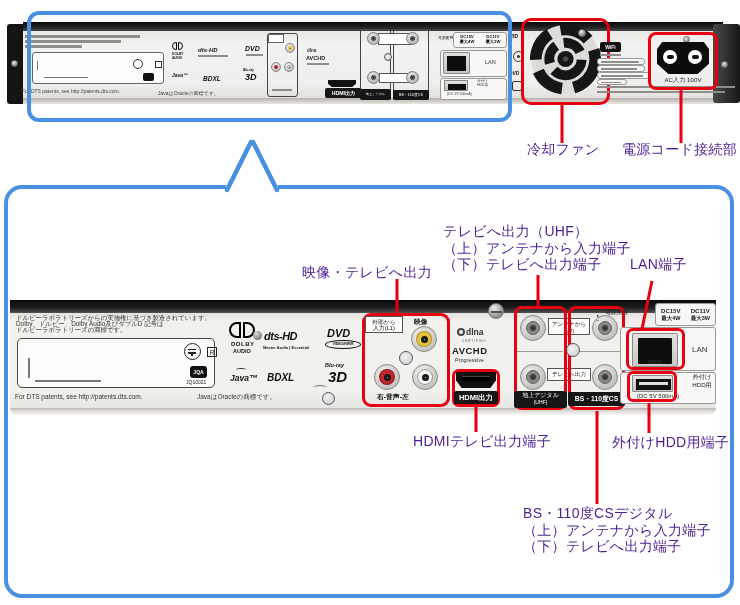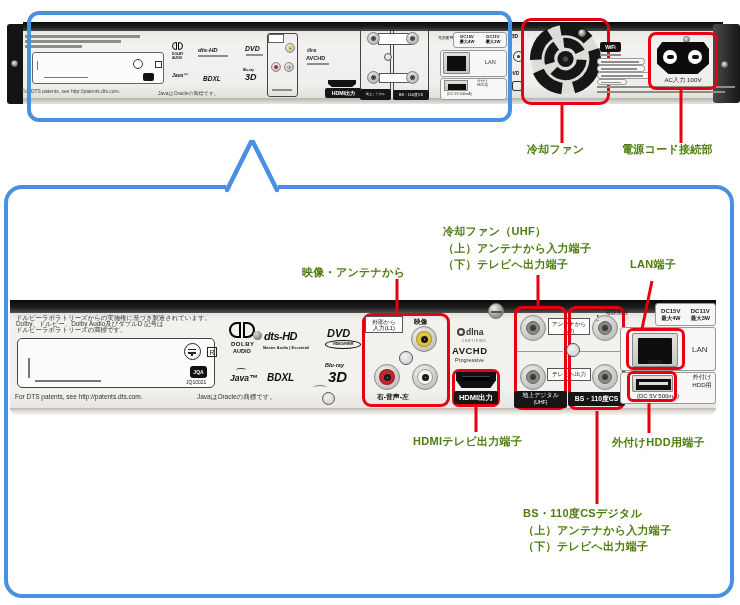--- a/index.html
+++ b/index.html
@@ -1,20 +1,20 @@
 <!DOCTYPE html>
 <html><head>
 <meta charset="utf-8">
 <style>
 *{margin:0;padding:0;box-sizing:border-box}
 html,body{width:740px;height:605px}
 body{position:relative;background:#fff;font-family:"Liberation Sans","DejaVu Sans",sans-serif;overflow:hidden;color:#111}
 .abs{position:absolute}
 .nw{white-space:nowrap}
-.callout{position:absolute;font-weight:bold;color:#4d7c0f;font-size:11px;line-height:16.5px;white-space:nowrap;letter-spacing:.3px}
+.callout{position:absolute;font-weight:normal;color:#4c1d95;font-size:14px;line-height:16.5px;white-space:nowrap;letter-spacing:.3px}
 .bluerect{position:absolute;border:4px solid #4a90e2;border-radius:14px;background:transparent}
 .redrect{position:absolute;border:3px solid #e60012;background:transparent}
 .bar{position:absolute;background:#8f8d89}
 .box1{position:absolute;border:1px solid #999;border-radius:3px;background:#f8f7f5}
 .blk{position:absolute;background:#161616;color:#fff;text-align:center;border-radius:2px}
 .screw{position:absolute;border-radius:50%;background:radial-gradient(circle at 35% 30%,#f0efec,#9a9894 62%,#6b6965);border:1px solid #777}
 .mark{position:absolute;border-radius:50%;border:1.5px solid #555;background:radial-gradient(circle at 40% 35%,#f2f2f0,#c7c9cc)}
 .coax{position:absolute;width:26px;height:26px;border-radius:50%;background:radial-gradient(circle at 38% 32%,#f0efec,#b2b0ac);border:1px solid #8a8884}
 .coax .m{position:absolute;inset:5px;border-radius:50%;background:#8a8884;border:1px solid #66645f}
 .coax .i{position:absolute;inset:9px;border-radius:50%;background:#403e3b}
@@ -201,23 +201,23 @@
   <div class="abs" style="left:643px;top:54px;width:66px;text-align:center;font-size:6.2px;color:#222">AC入力 100V</div>
 </div>
 
 <div class="bluerect" style="left:27px;top:11px;width:485px;height:111px;border-radius:12px"></div>
 
 <div class="callout" style="left:527px;top:141px">冷却ファン</div>
 <div class="callout" style="left:622px;top:141px">電源コード接続部</div>
 
 <div class="bluerect" style="left:4px;top:185px;width:730px;height:413px;border-radius:18px"></div>
 
-<div class="callout" style="left:302px;top:264px">映像・アンテナから</div>
+<div class="callout" style="left:302px;top:264px">映像・テレビへ出力</div>
 <div class="callout" style="left:443px;top:223px">
-  <div>冷却ファン（UHF）</div>
+  <div>テレビへ出力（UHF）</div>
   <div>（上）アンテナから入力端子</div>
   <div>（下）テレビへ出力端子</div>
 </div>
 <div class="callout" style="left:630px;top:256px">LAN端子</div>
 <div class="callout" style="left:413px;top:433px">HDMIテレビ出力端子</div>
 <div class="callout" style="left:612px;top:434px">外付けHDD用端子</div>
 <div class="callout" style="left:523px;top:505px">
   <div>BS・110度CSデジタル</div>
   <div>（上）アンテナから入力端子</div>
   <div>（下）テレビへ出力端子</div>

